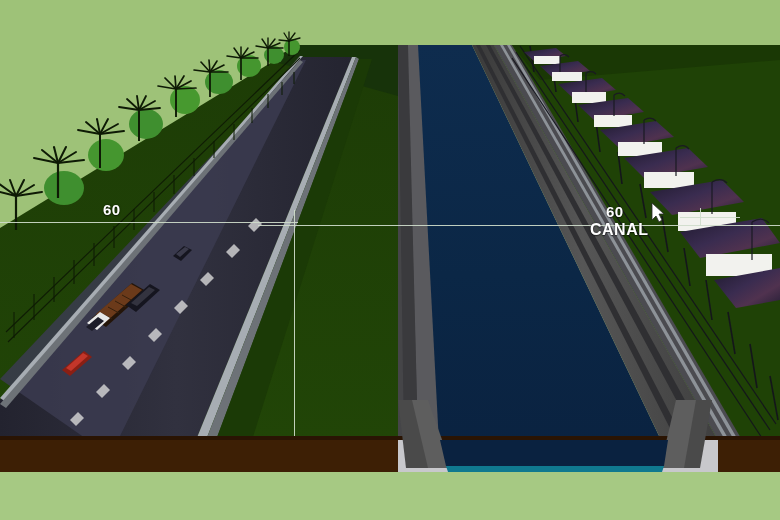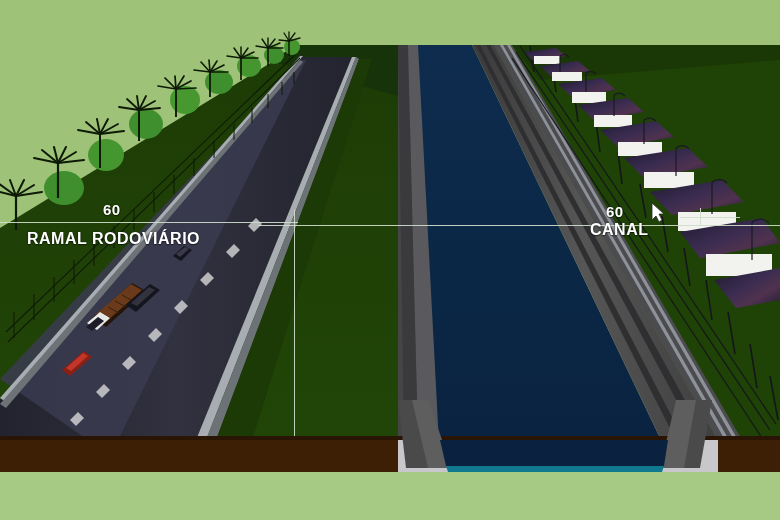--- a/index.html
+++ b/index.html
@@ -386,17 +386,16 @@
   <div class="dimline" id="dim-h-right"></div>
   <div class="dimline" id="dim-v-left"></div>
   <div class="dimline" id="dim-h-tick"></div>
   <div class="dimline" id="dim-v-right"></div>
 
   <svg class="svgwrap" style="left:650px;top:202px;" width="16" height="22">
     <polygon points="2,1 2,18 6,14 9,20 12,18 9,12 14,12" fill="#ffffff" stroke="#2a2a2a" stroke-width="0.8"></polygon>
   </svg>
 
   <div class="anno num" id="lbl-road-dim">60</div>
-  <div class="anno title" id="lbl-road-name">RAMAL RODOVIÁRIO</div>
   <div class="anno num" id="lbl-canal-dim">60</div>
   <div class="anno title" id="lbl-canal-name">CANAL</div>
 
 </div>
 
 </body></html>

